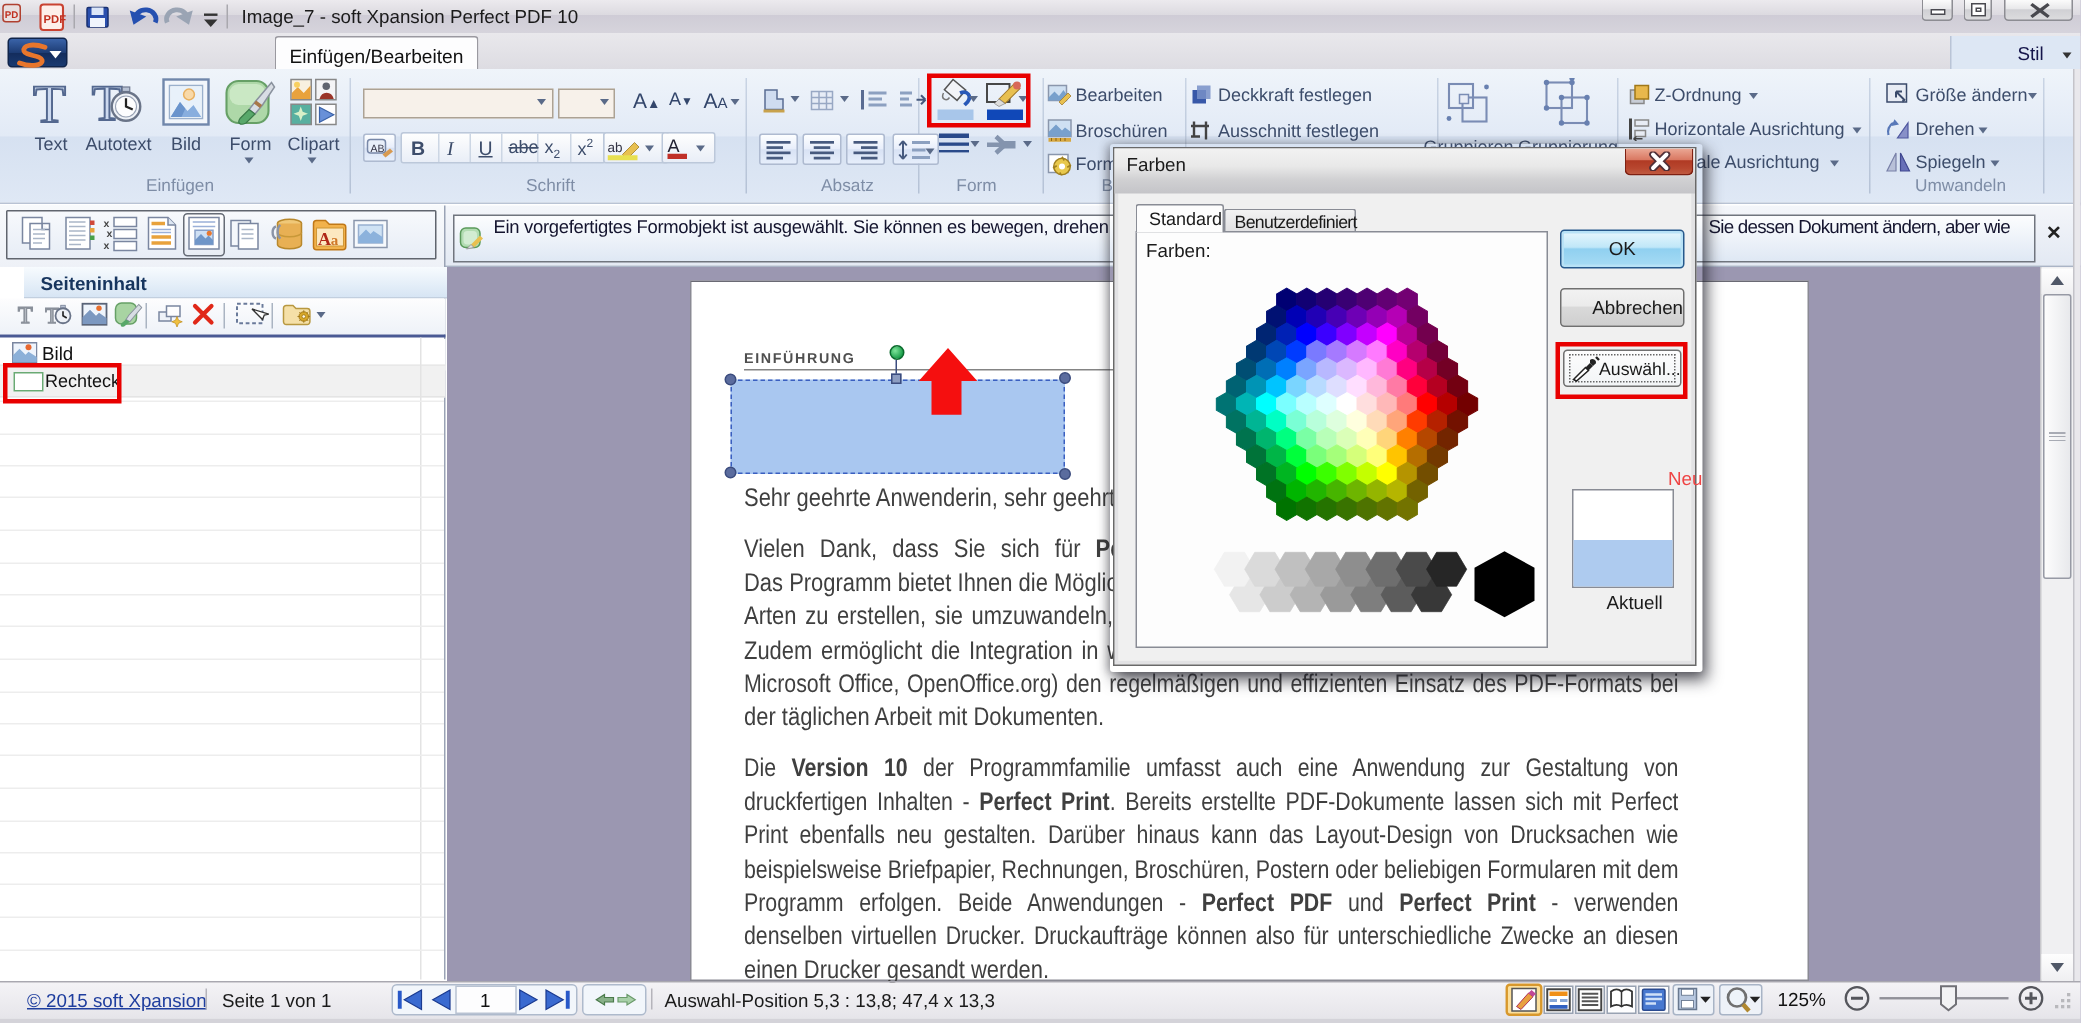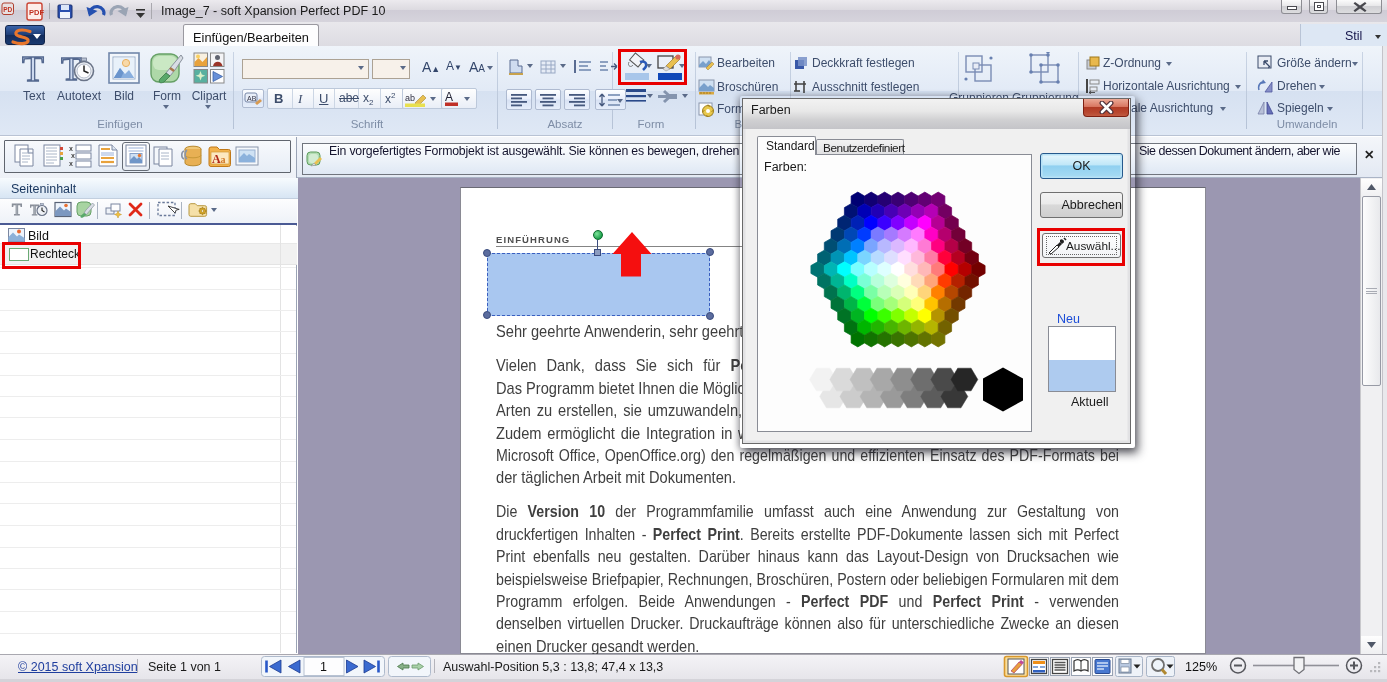--- a/index.html
+++ b/index.html
@@ -46,21 +46,21 @@
 
 #toolrow { left:0; top:137px; width:1387px; height:41px; background:linear-gradient(#f4f6fa,#e3e9f3); border-bottom:1px solid #aab4c6;}
 #toolrow-left { left:0; top:137px; width:297px; height:41px; background:linear-gradient(#f8fafc,#eef1f7); border-right:1px solid #9aa3b5; }
 #msgbox { left:302px; top:143px; width:1055px; height:32px; background:linear-gradient(#fcfdfe, #dfe8f4); border:1px solid #70757e; }
 #msgline1 { left:329px; top:144px; font-size:12.3px; letter-spacing:-0.2px; color:#14142e; }
 #msgline2 { left:329px; top:159px; font-size:12.3px; letter-spacing:-0.2px; color:#14142e; }
 #msgclose { left:1364px; top:147px; font-size:12.5px; color:#222; font-weight:bold; }
 
 
 #leftpanel { left:0; top:178px; width:297px; height:475px; background:#fff; border-right:1px solid #9aa3b5; }
-#pheader { left:0; top:178px; width:305px; height:21px; background:linear-gradient(#f7fbfe,#d7e5f4); border-bottom:1px solid #c2cfdf;}
+#pheader { left:16px; top:178px; width:305px; height:21px; background:linear-gradient(#f7fbfe,#d7e5f4); border-bottom:1px solid #c2cfdf;font-weight:bold;}
 #pheader span { position:absolute; left:11px; top:4px; font-size:12.5px; color:#17355e; }
 #ptoolbar { left:0; top:199px; width:297px; height:24px; background:linear-gradient(#fdfdfe,#eef2f8); }
 #pline { left:0; top:223px; width:297px; height:2px; background:#4a5a94; }
 .treerow { left:0; width:297px; height:21px; }
 .treetext { position:absolute; font-size:12.5px; color:#111; }
 #treecol { left:280px; top:225px; width:1px; height:428px; background:#e3e3e3; }
 
 
 #docarea { left:298px; top:178px; width:1062px; height:476px; background:#9b97b1; }
 #page { left:460px; top:187px; width:746px; height:467px; background:#fff; border:1px solid #8a8a94; border-top:1px solid #6a6a74; }
@@ -108,21 +108,21 @@
 #tab1 { left:757px; top:136px; width:59px; height:19px; background:#fdfdfd; border:1px solid #898c95; border-bottom:none; border-radius:2px 2px 0 0; z-index:3;}
 #tab2 { left:816px; top:139px; width:88px; height:16px; background:linear-gradient(#f2f2f2,#e0e0e2); border:1px solid #898c95; border-bottom:none; border-radius:2px 2px 0 0;}
 #tabpage { left:757px; top:154px; width:275px; height:278px; background:#fdfdfd; border:1px solid #898c95; }
 #farbenlabel { left:764px; top:160px; font-size:12.5px; color:#1a1a1a; }
 
 .dlgbtn { position:absolute; width:83px; height:26px; font-size:12.5px; color:#1a1a1a; text-align:center;
   border:1px solid #707070; border-radius:3px; background:linear-gradient(#f2f2f2,#ebebeb 45%,#d9d9d9 50%,#cfcfcf); }
 #btnok { left:1040px; top:153px; background:linear-gradient(#e8f7fd,#c0e7f8 45%,#90d0f0 50%,#a8dcf4); border:1.4px solid #26598c; box-shadow:0 0 0 1.6px #b8e2f6 inset; }
 #btnauswahl { left:1042px; top:233px; width:79px; height:25px; background:linear-gradient(#fdfdfd,#f2f4f6); border:1px solid #707070; border-radius:3px;}
 
-#neulabel { left:1057px; top:312px; font-size:12.5px; color:#1d4ed8; }
+#neulabel { left:1112px; top:312px; font-size:12.5px; color:#ef4444; }
 #preview { left:1048px; top:326px; width:68px; height:66px; border:1px solid #898c95; background:#fff; }
 #preview .bottom { position:absolute; left:0; top:33px; width:66px; height:31px; background:#aecbef; }
 #aktuelllabel { left:1071px; top:395px; font-size:12.5px; color:#1a1a1a; }
 
 
 .jl { position:absolute; left:496px; width:744.3px; font-size:17px; line-height:22.4px; color:#3f3f3f;
   text-align:justify; text-align-last:justify; transform:scaleX(0.837); transform-origin:0 0; height:22.4px; overflow:hidden; white-space:nowrap;}
 .bl { position:absolute; left:496px; font-size:17px; line-height:22.4px; color:#3f3f3f;
   transform:scaleX(0.861); transform-origin:0 0; white-space:nowrap;}
 

